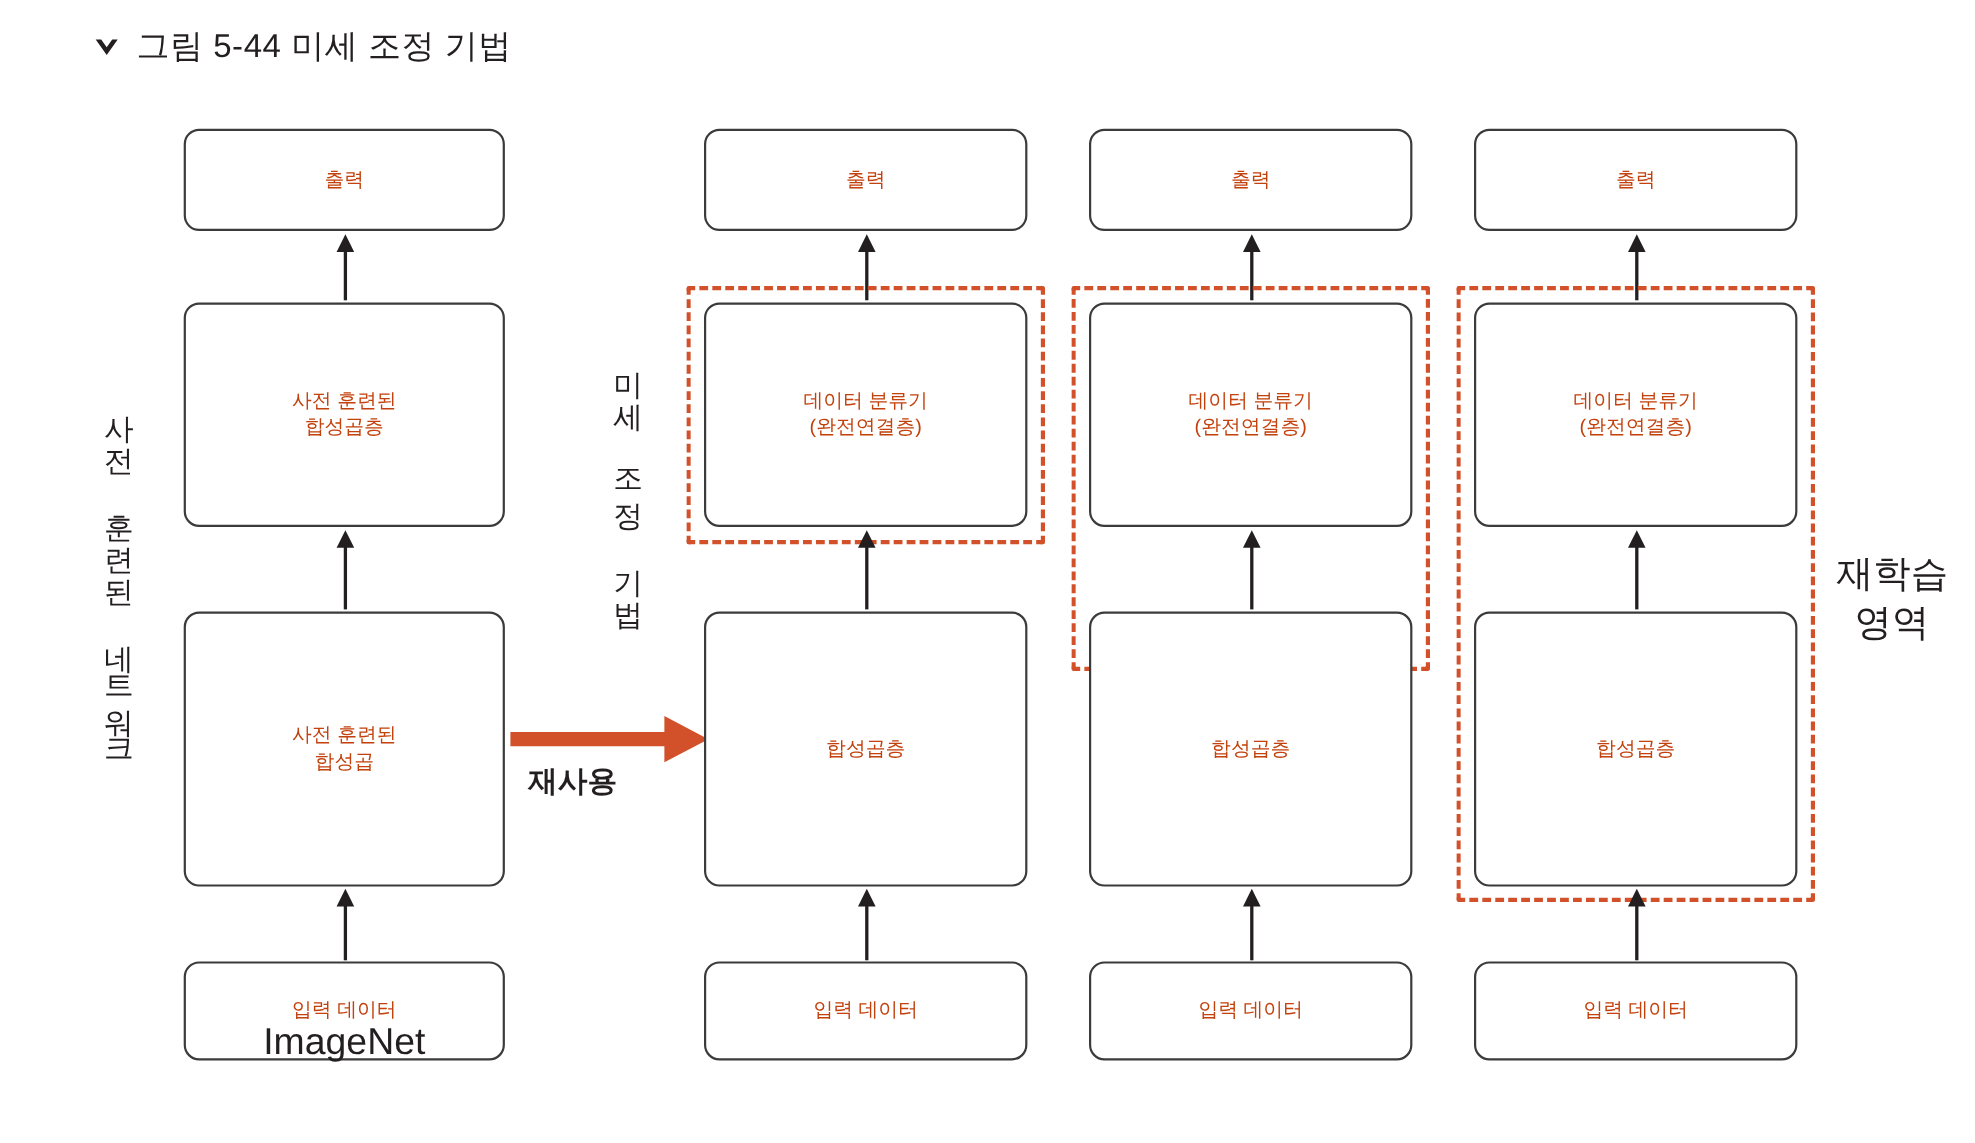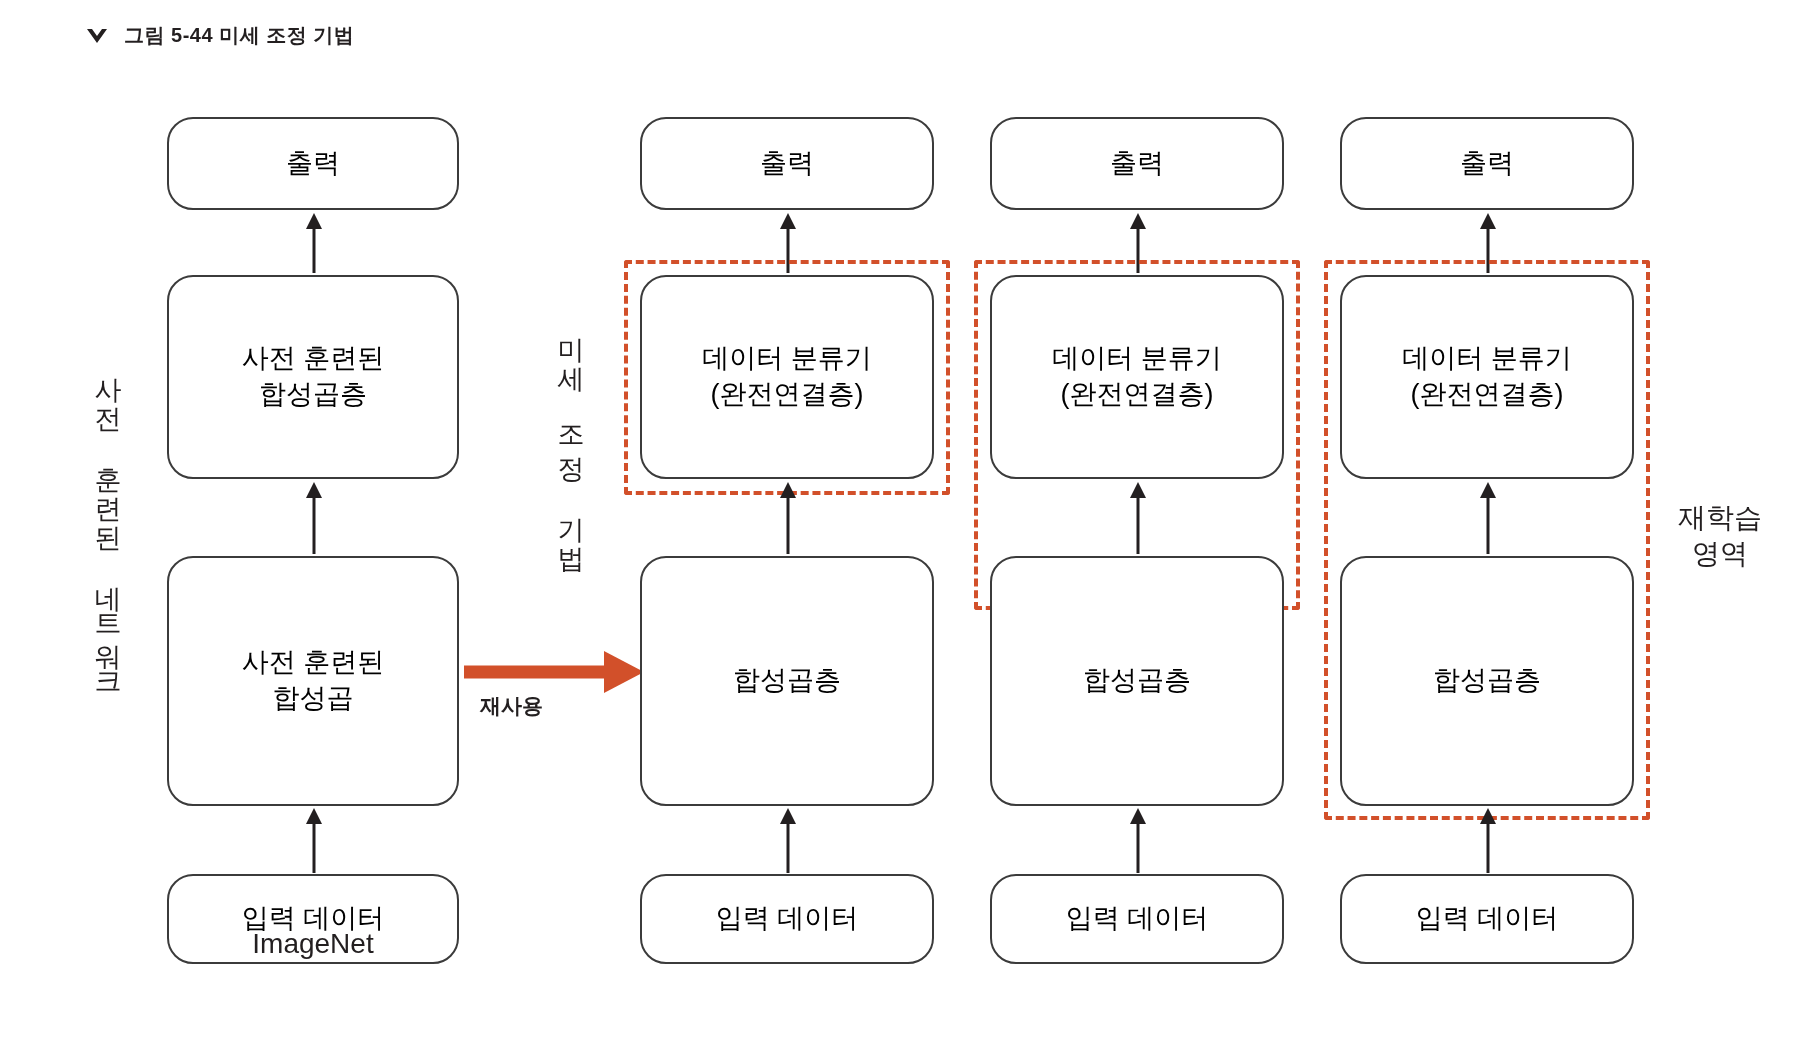--- a/index.html
+++ b/index.html
@@ -25,41 +25,40 @@
     align-items: center;
     gap: 14px;
   }
   #caption .chev {
     width: 26px;
     height: 26px;
     display: block;
     color: #231f20;
   }
   #caption .cap-text {
-    font-size: 20px;
+    font-size: 30px;
     letter-spacing: 0.5px;
     white-space: nowrap;
-    font-weight: bold;
   }
 
   
   .box {
     position: absolute;
     box-sizing: border-box;
     border: 2px solid #3b3b3b;
-    border-radius: 26px;
+    border-radius: 14px;
     background: #ffffff;
     display: flex;
     flex-direction: column;
     align-items: center;
     justify-content: center;
     text-align: center;
-    font-size: 27px;
+    font-size: 18px;
     line-height: 1.32;
-    color: #000000;
+    color: #c2410c;
   }
   .box .l2 { display: block; }
 
   
   .varrow {
     position: absolute;
     width: 22px;
   }
   .varrow svg { display: block; overflow: visible; }
 
@@ -80,41 +79,41 @@
     font-size: 27px;
     line-height: 1.15;
     letter-spacing: 2px;
     color: #231f20;
     white-space: nowrap;
   }
 
   
   .plabel {
     position: absolute;
-    font-size: 28px;
+    font-size: 34px;
     color: #231f20;
     white-space: nowrap;
     text-align: center;
   }
   .plabel.two-line { line-height: 1.3; }
 
   
   #reuse-arrow {
     position: absolute;
     left: 464px;
     top: 655px;
     width: 180px;
     height: 34px;
   }
   #reuse-arrow svg { display: block; overflow: visible; }
   #reuse-label {
     position: absolute;
     left: 480px;
     top: 692px;
-    font-size: 21px;
+    font-size: 27px;
     font-weight: bold;
     color: #231f20;
     white-space: nowrap;
   }
 </style>
 </head>
 <body>
 
 <div id="caption">
   <span class="chev">

